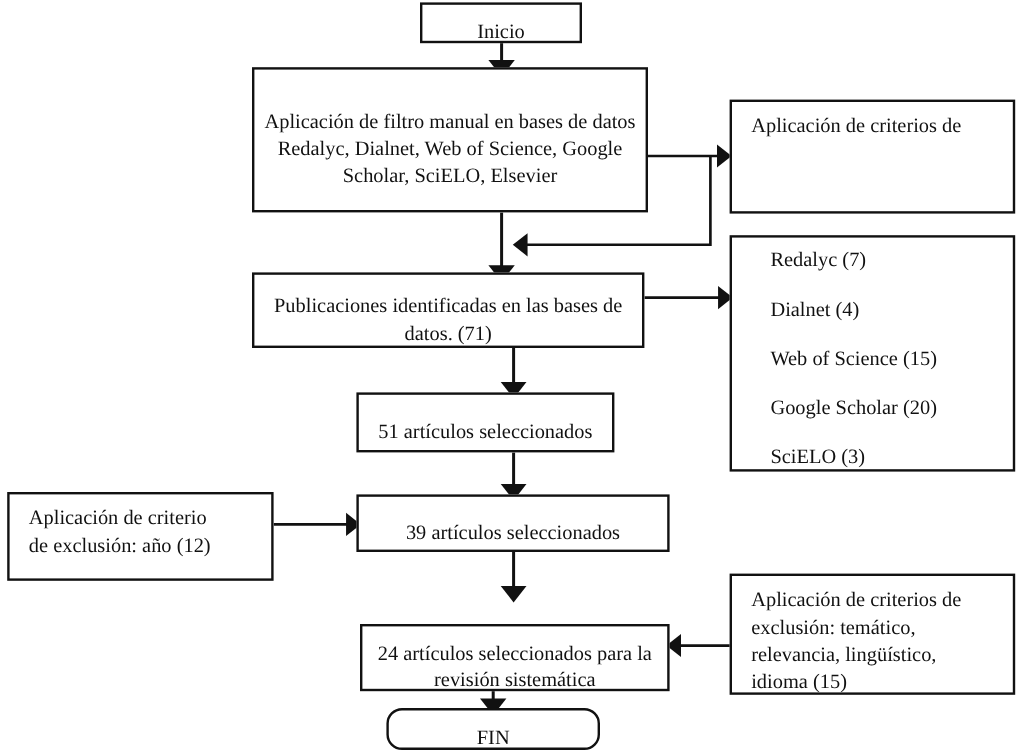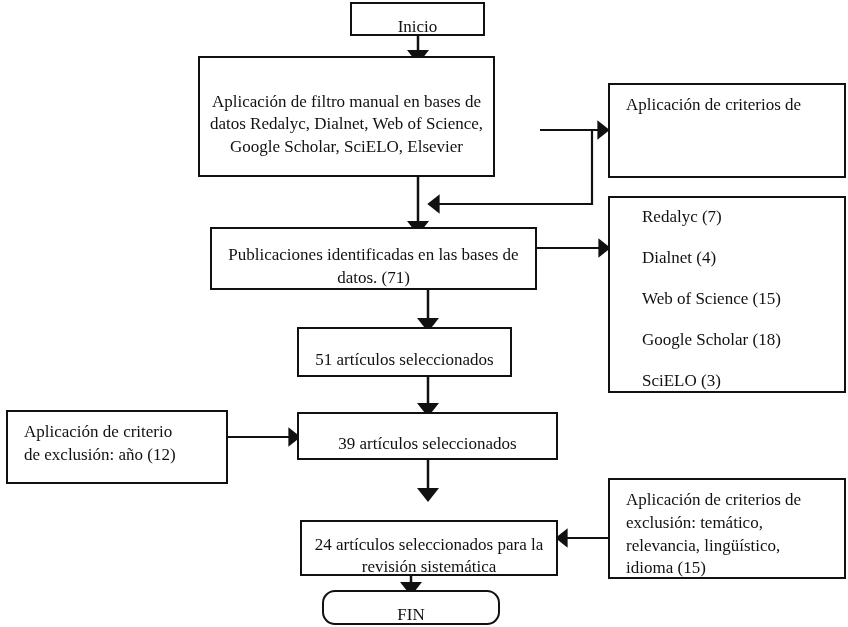--- a/index.html
+++ b/index.html
@@ -109,37 +109,37 @@
 
     <path d="M620,538 L565,538" stroke="#111111" stroke-width="2.2" fill="none" marker-end="url(#arrowLeft)"></path>
 
     <path d="M411,560 L411,585" stroke="#111111" stroke-width="2.5" fill="none" marker-end="url(#arrowDown)"></path>
   </svg>
 
   <div class="node" style="left:350px; top:2px; width:135px; height:34px;">
     <span class="txt">Inicio</span>
   </div>
 
-  <div class="node" style="left:198px; top:56px; width:297px; height:121px;">
+  <div class="node" style="left:210px; top:56px; width:330px; height:121px;">
     <span class="txt">Aplicación de filtro manual en bases de datos Redalyc, Dialnet, Web of Science, Google Scholar, SciELO, Elsevier</span>
   </div>
 
   <div class="node leftalign" style="left:608px; top:83px; width:238px; height:95px;">
     <span class="line">Aplicación de criterios de</span>
   </div>
 
   <div class="node" style="left:210px; top:227px; width:327px; height:63px;">
     <span class="txt">Publicaciones identificadas en las bases de datos. (71)</span>
   </div>
 
   <div class="node listbox" style="left:608px; top:196px; width:238px; height:197px;">
     <span class="row">Redalyc (7)</span>
     <span class="row">Dialnet (4)</span>
     <span class="row">Web of Science (15)</span>
-    <span class="row">Google Scholar (18)</span>
+    <span class="row">Google Scholar (20)</span>
     <span class="row">SciELO (3)</span>
   </div>
 
   <div class="node" style="left:297px; top:327px; width:215px; height:50px;">
     <span class="txt">51 artículos seleccionados</span>
   </div>
 
   <div class="node leftalign" style="left:6px; top:410px; width:222px; height:74px;">
     <span class="line">Aplicación de criterio</span>
     <span class="line">de exclusión: año (12)</span>

